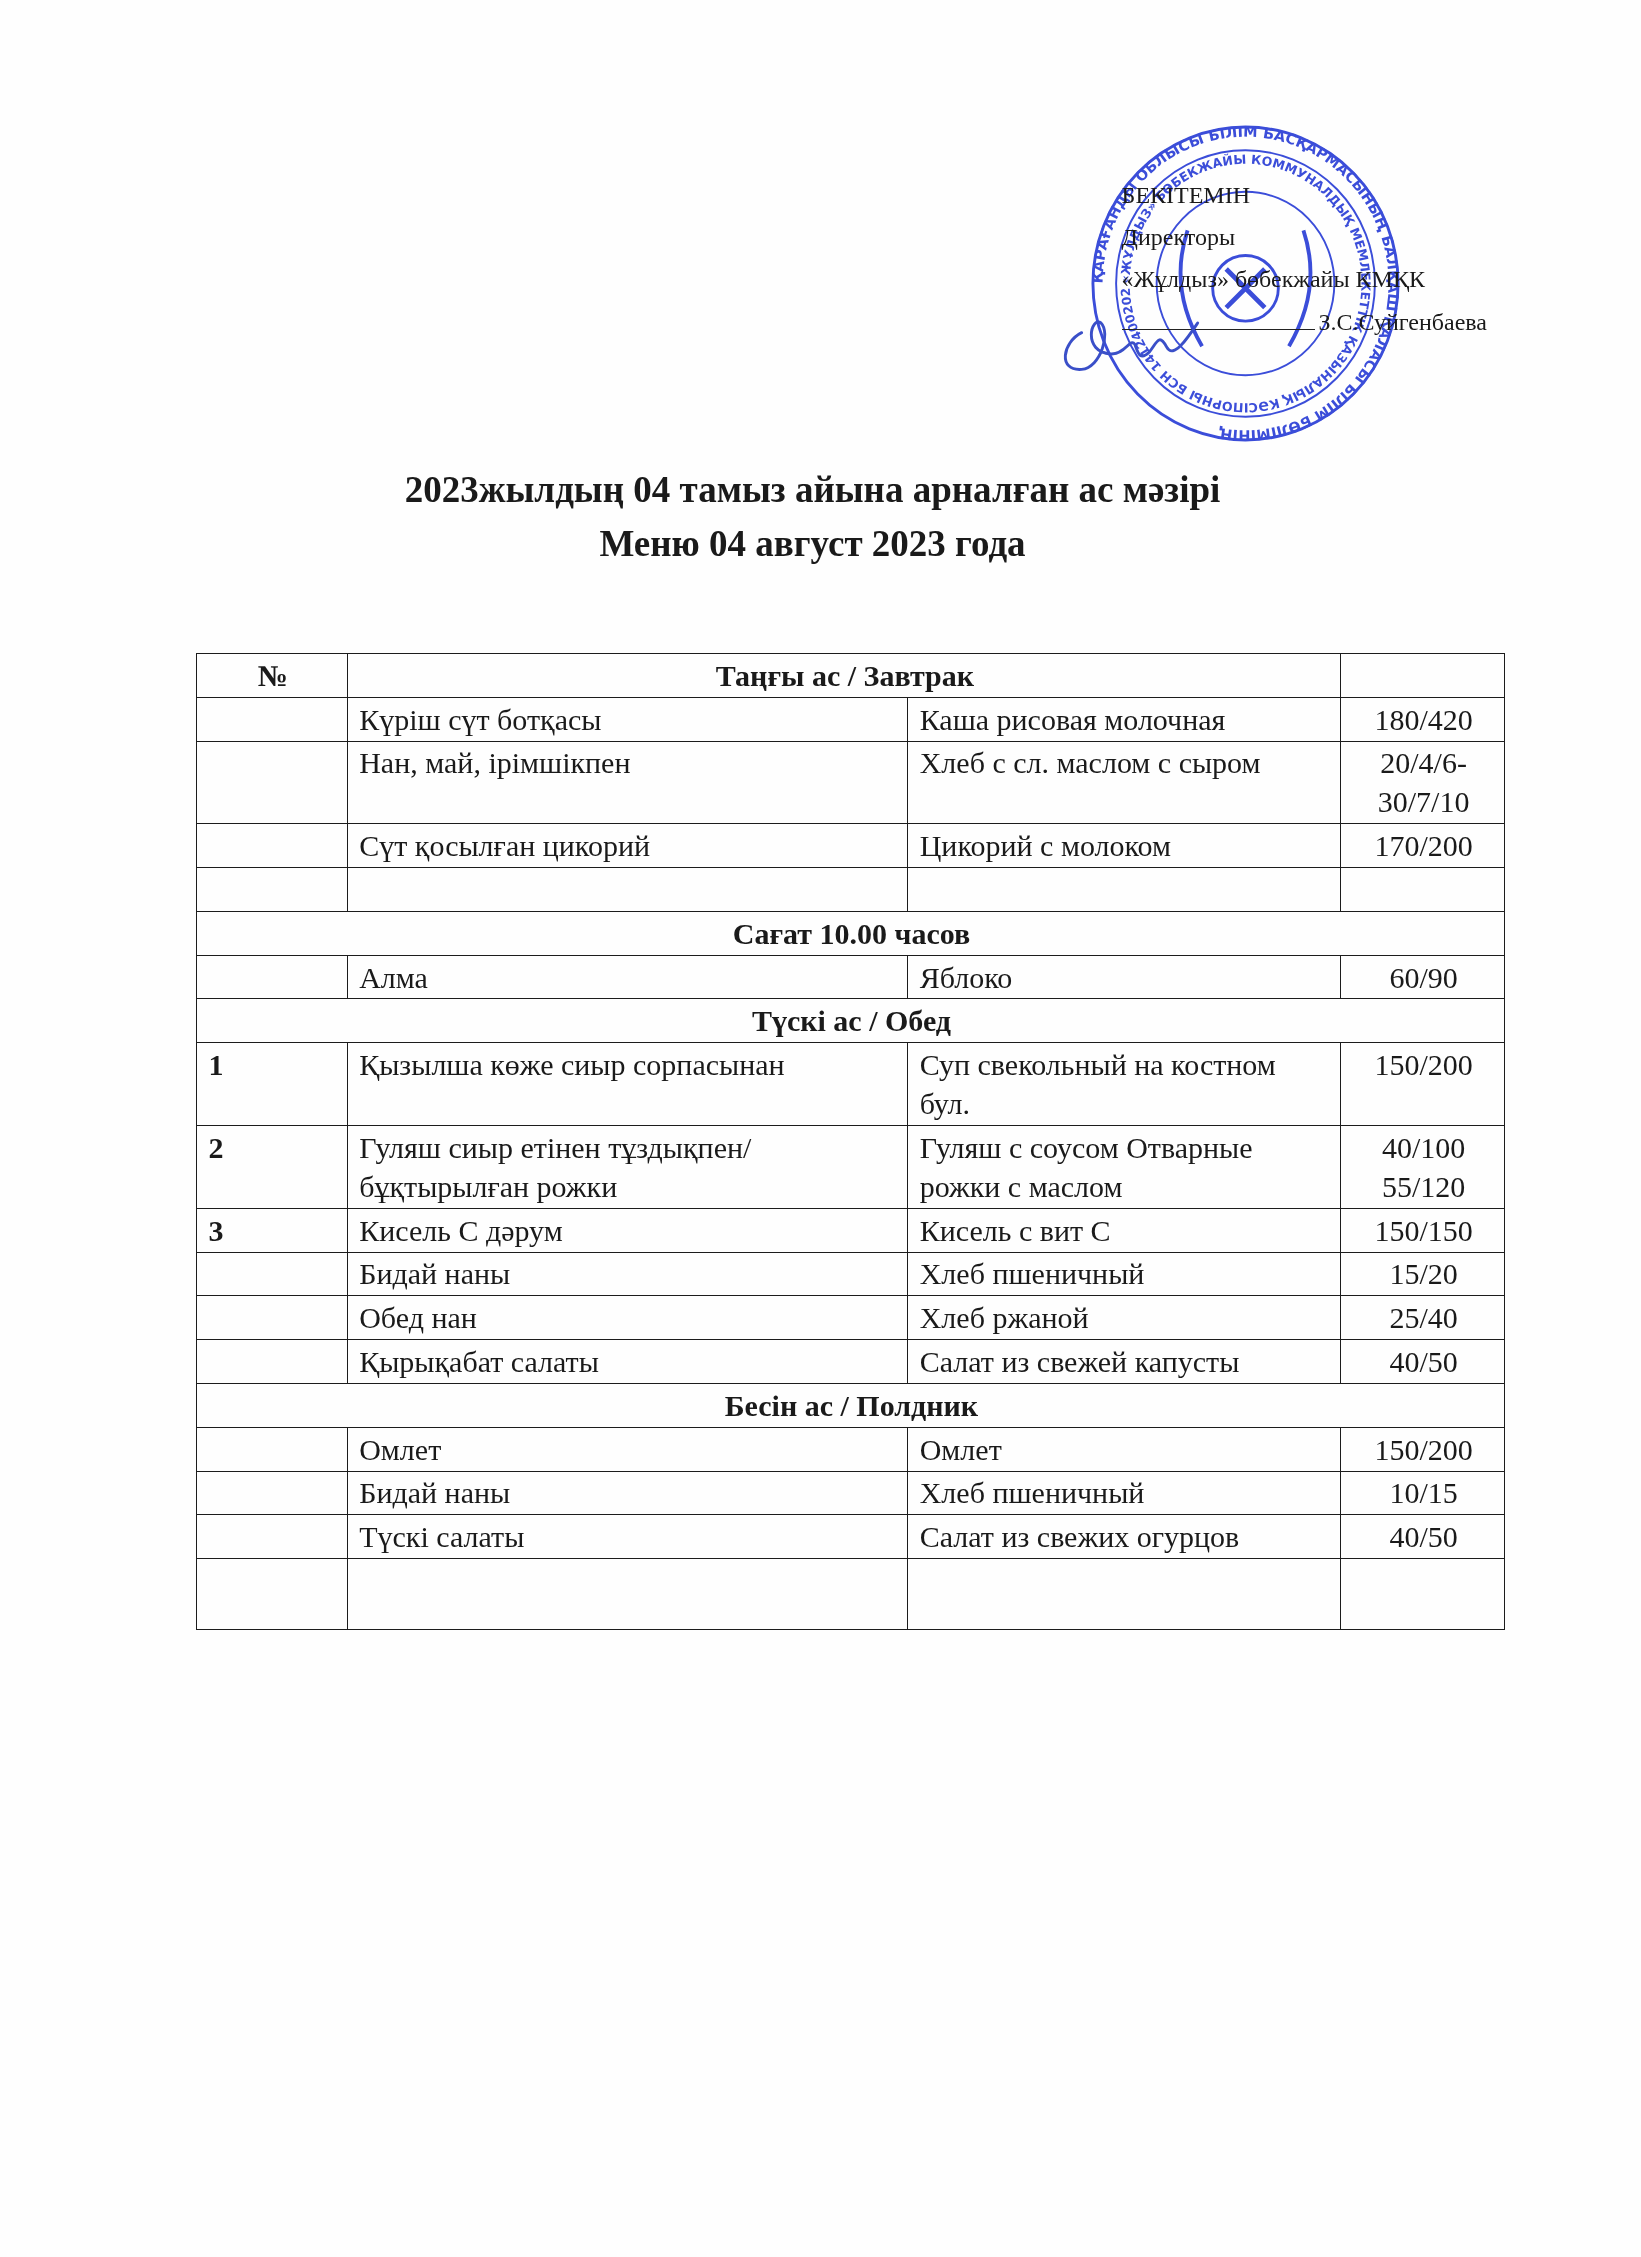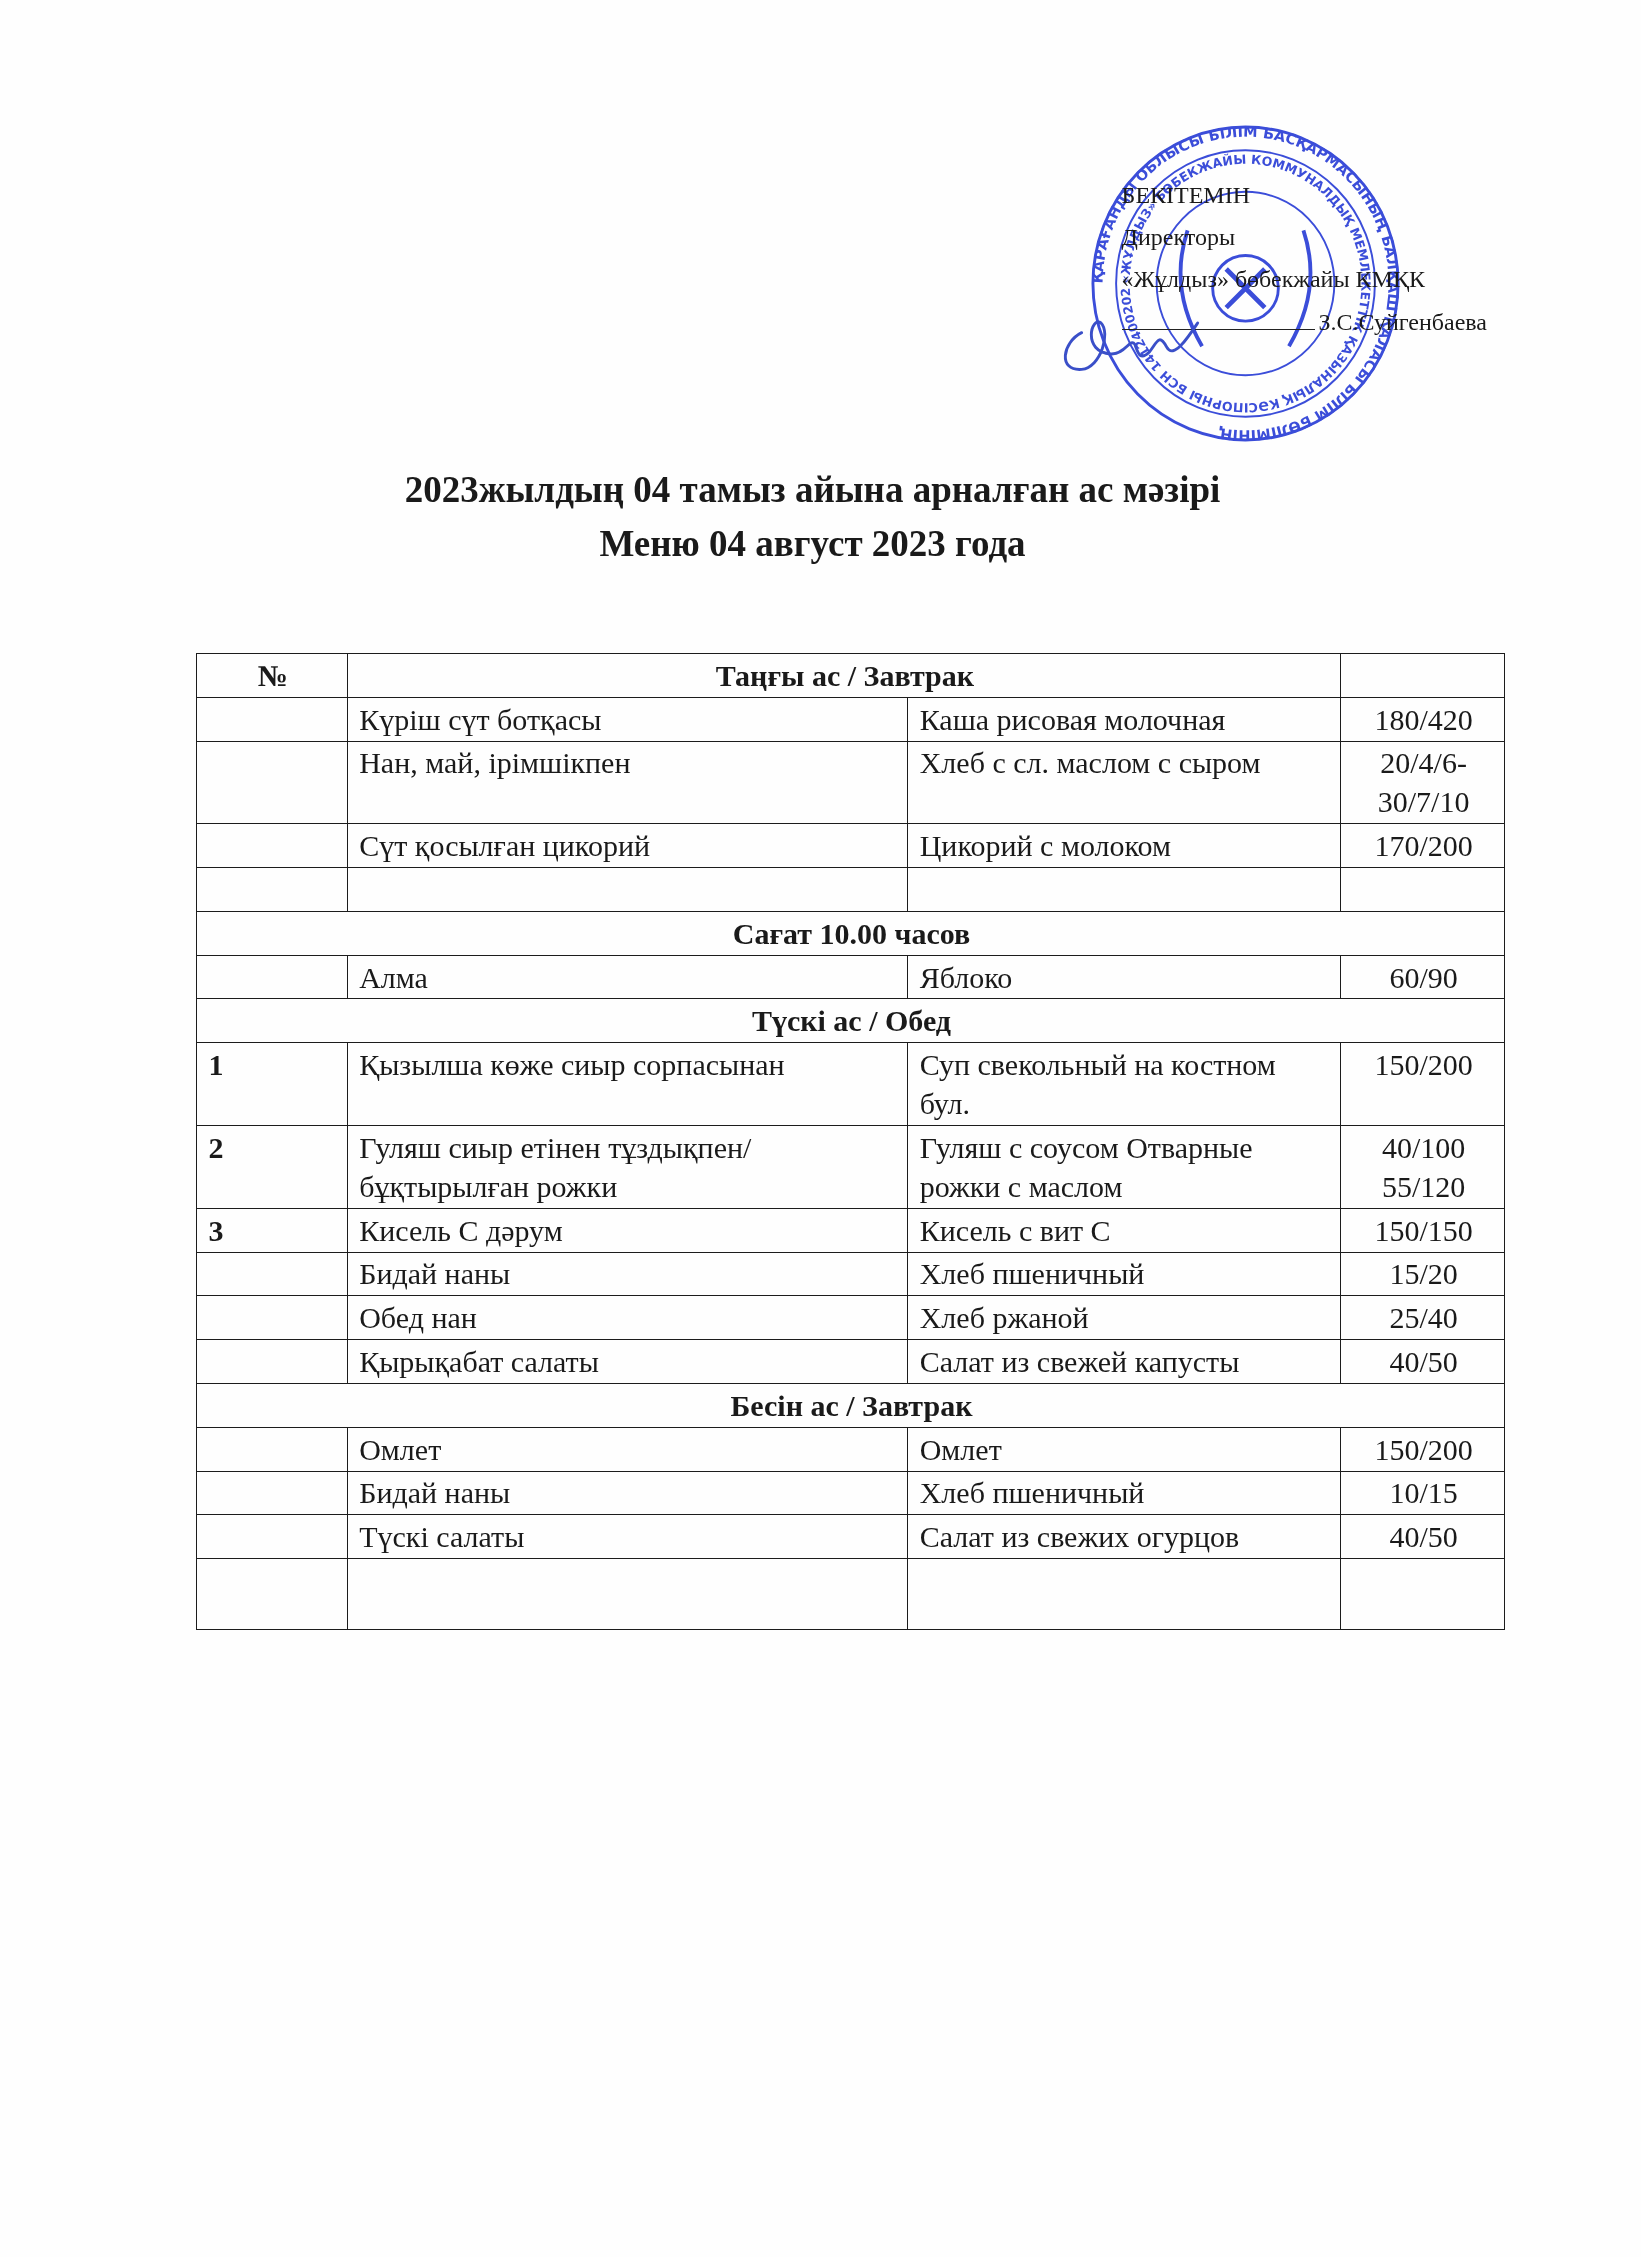--- a/index.html
+++ b/index.html
@@ -218,21 +218,21 @@
       </tr>
       <tr>
         <td class="num"></td>
         <td class="kz">Қырықабат салаты</td>
         <td class="ru">Салат из свежей капусты</td>
         <td class="qty">
           <span class="qty-line">40/50</span>
         </td>
       </tr>
       <tr class="section">
-        <td colspan="4">Бесін ас / Завтрак</td>
+        <td colspan="4">Бесін ас / Полдник</td>
       </tr>
       <tr>
         <td class="num"></td>
         <td class="kz">Омлет</td>
         <td class="ru">Омлет</td>
         <td class="qty">
           <span class="qty-line">150/200</span>
         </td>
       </tr>
       <tr>

